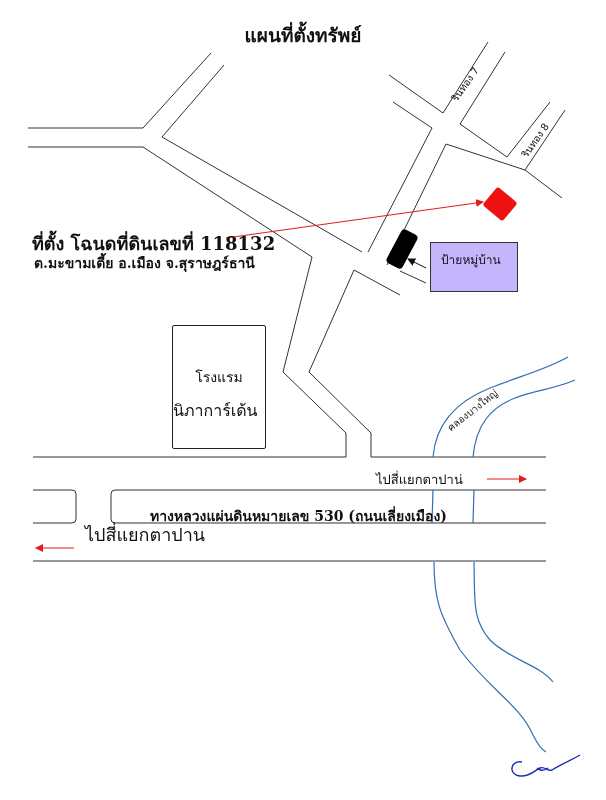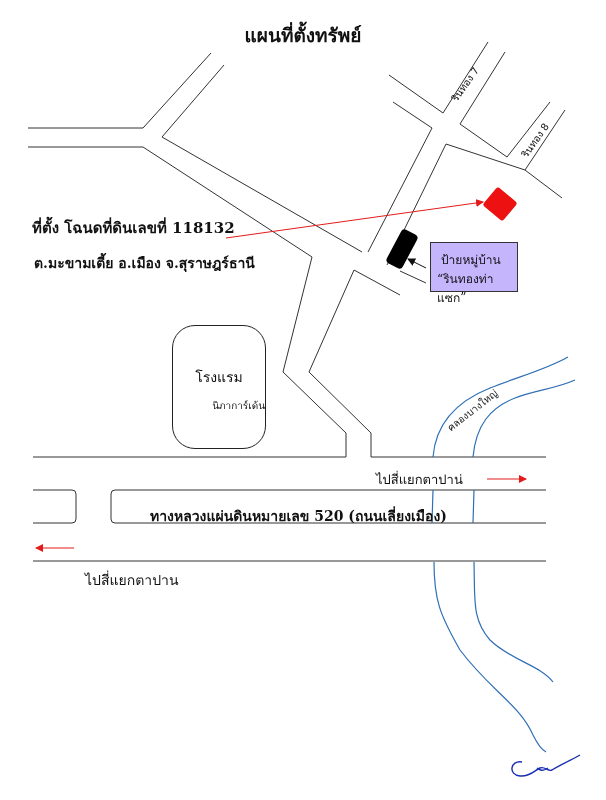--- a/index.html
+++ b/index.html
@@ -3,33 +3,33 @@
   <meta charset="utf-8">
   <style>
     html, body { margin: 0; padding: 0; background: #ffffff; }
     body { width: 606px; height: 800px; position: relative; overflow: hidden;
            font-family: "DejaVu Serif", "Liberation Serif", serif; color: #111; }
     #map { position: absolute; left: 0; top: 0; width: 606px; height: 800px; }
     .road { stroke: #333; stroke-width: 1; fill: none; }
     .river { stroke: #2f6fb5; stroke-width: 1.2; fill: none; }
     .lbl { position: absolute; white-space: nowrap; color: #111; }
     .title { left: 0; width: 606px; top: 20px; text-align: center; font-size: 19px; font-weight: bold; }
-    .loc1 { left: 32px; top: 216px; font-size: 15px; font-weight: bold; }
+    .loc1 { left: 32px; top: 229px; font-size: 18px; font-weight: bold; }
     .loc2 { left: 34px; top: 252px; font-size: 14px; font-weight: bold; text-align: center; }
     .hotel-box { position: absolute; left: 172px; top: 325px; width: 92px; height: 122px;
-                 border: 1.3px solid #222; border-radius: 23px; background: #fff; }
+                 border: 1.3px solid #222; border-radius: 2px; background: #fff; }
     .hotel-1 { position: absolute; left: 0; width: 92px; top: 40px; text-align: center; font-size: 14px; }
-    .hotel-2 { position: absolute; left: 0; width: 92px; top: 72px; text-align: right; font-size: 10px; }
+    .hotel-2 { position: absolute; left: 0; width: 92px; top: 72px; text-align: left; font-size: 16px; }
     .sign-box { position: absolute; left: 430px; top: 242px; width: 86px; height: 48px;
                 border: 1px solid #333; background: #c4b5fd; }
     .sign-1 { position: absolute; left: 10px; top: 7px; font-size: 12px; }
     .sign-2 { position: absolute; left: 6px; top: 26px; font-size: 12px; }
     .dir-east { left: 376px; top: 469px; font-size: 13px; }
     .hwy { left: 150px; top: 505px; font-size: 14px; font-weight: bold; }
-    .dir-west { left: 85px; top: 569px; font-size: 14px; }
+    .dir-west { left: 85px; top: 520px; font-size: 18px; }
     .soi7 { left: 448px; top: 96px; font-size: 10px; transform: rotate(-55deg); transform-origin: left top;
             font-family: "DejaVu Sans", "Liberation Sans", sans-serif; }
     .soi8 { left: 518px; top: 152px; font-size: 10px; transform: rotate(-55deg); transform-origin: left top;
             font-family: "DejaVu Sans", "Liberation Sans", sans-serif; }
     .canal { left: 444px; top: 423px; font-size: 10px; transform: rotate(-38deg); transform-origin: left top;
              font-family: "DejaVu Sans", "Liberation Sans", sans-serif; }
   </style>
 </head>
 <body>
 
@@ -97,22 +97,21 @@
 <div class="lbl loc1">ที่ตั้ง โฉนดที่ดินเลขที่ 118132</div>
 <div class="lbl loc2">ต.มะขามเตี้ย อ.เมือง จ.สุราษฎร์ธานี</div>
 
 <div class="hotel-box">
   <div class="hotel-1">โรงแรม</div>
   <div class="hotel-2">นิภาการ์เด้น</div>
 </div>
 
 <div class="sign-box">
   <div class="sign-1">ป้ายหมู่บ้าน</div>
-  <div class="sign-2">“รินทองท่าแซก”</div>
 </div>
 
 <div class="lbl soi7">รินทอง 7</div>
 <div class="lbl soi8">รินทอง 8</div>
 <div class="lbl canal">คลองบางใหญ่</div>
 
 <div class="lbl dir-east">ไปสี่แยกตาปาน่</div>
-<div class="lbl hwy">ทางหลวงแผ่นดินหมายเลข 520 (ถนนเลี่ยงเมือง)</div>
+<div class="lbl hwy">ทางหลวงแผ่นดินหมายเลข 530 (ถนนเลี่ยงเมือง)</div>
 <div class="lbl dir-west">ไปสี่แยกตาปาน</div>
 
 </body></html>

